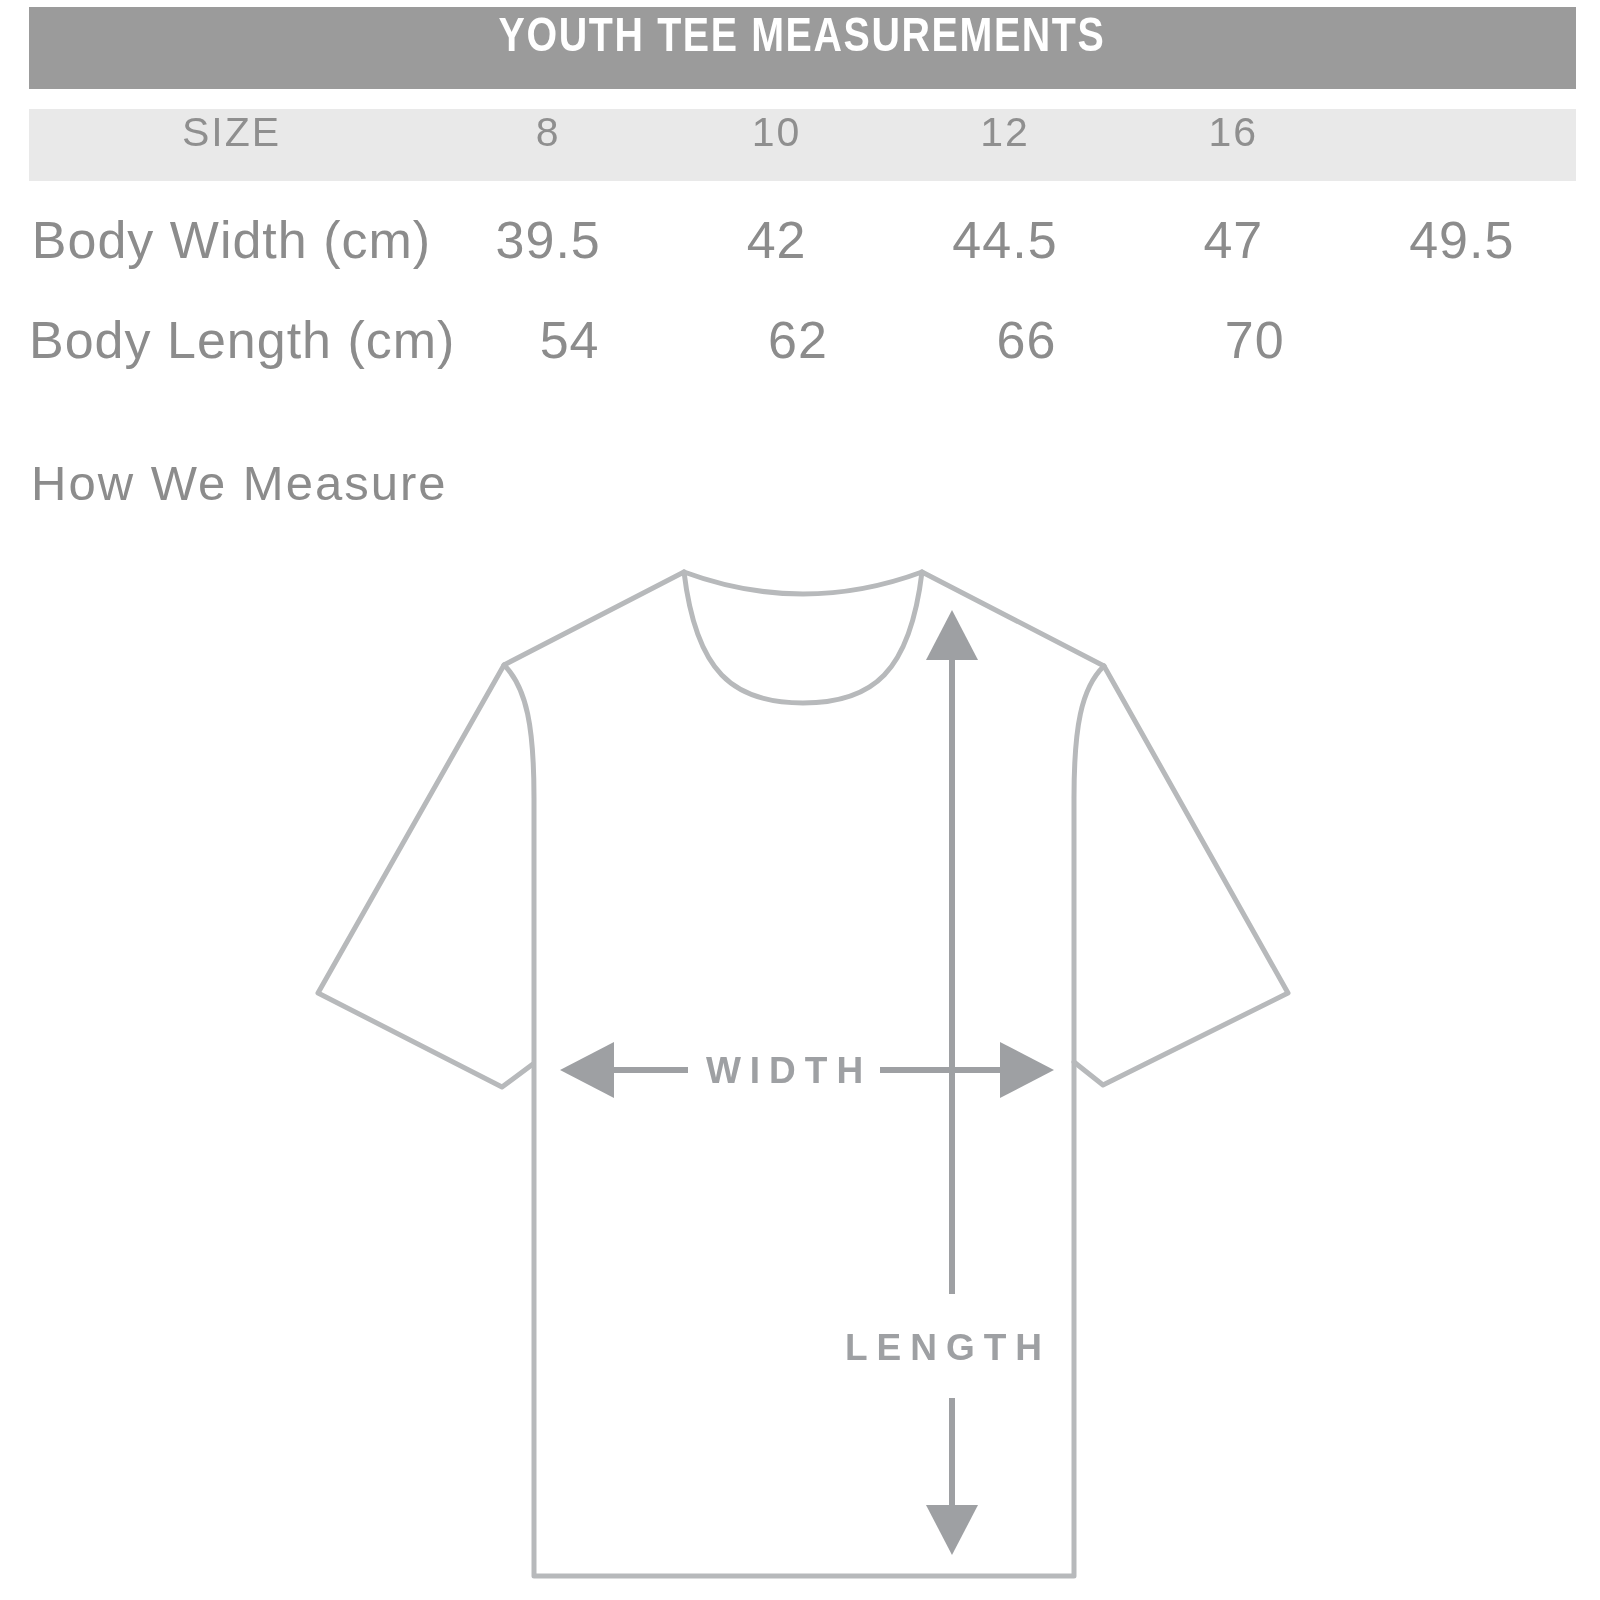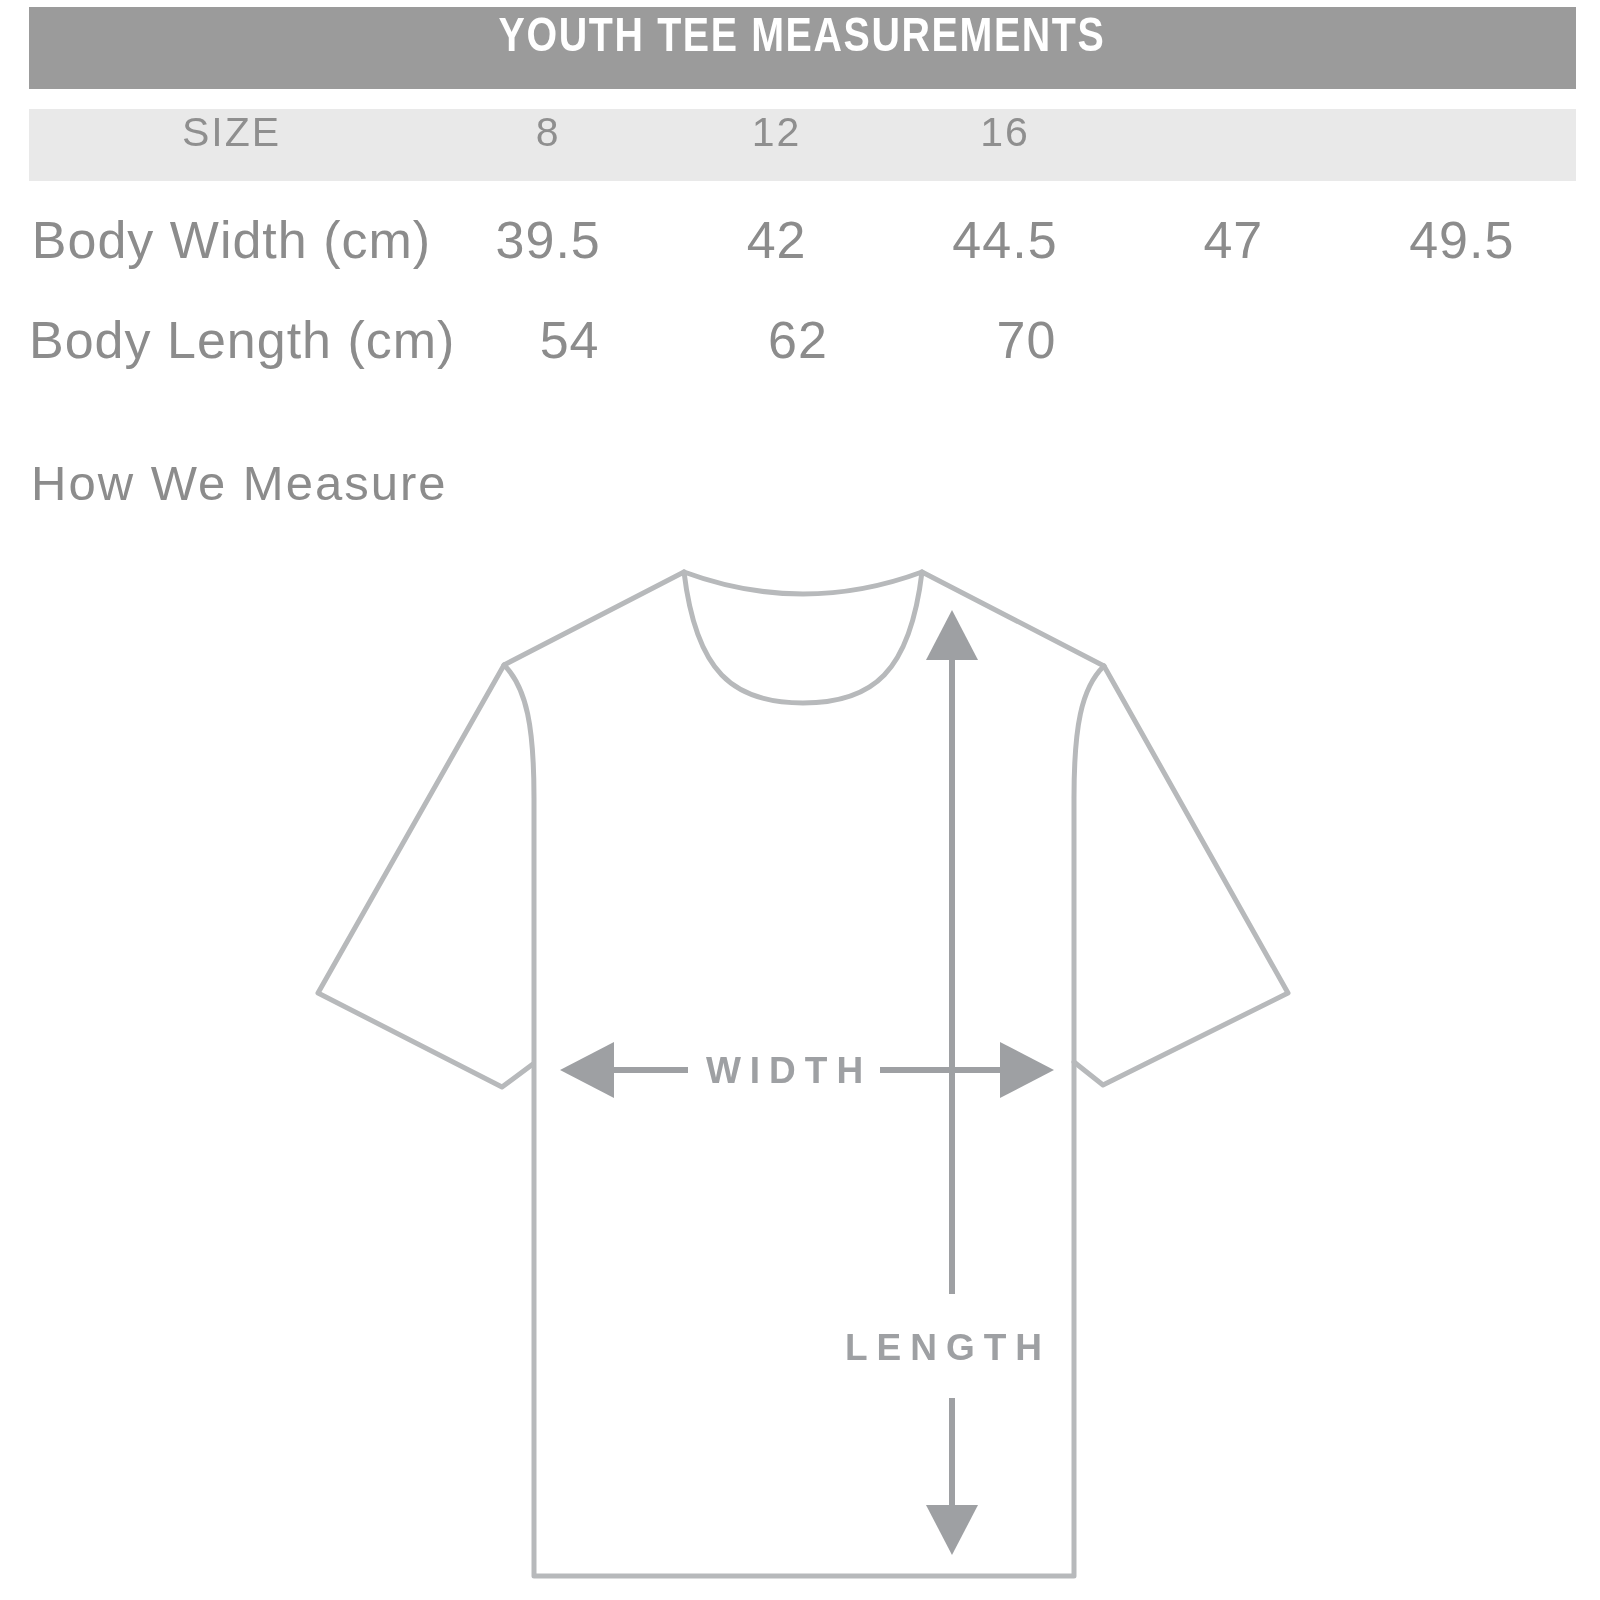--- a/index.html
+++ b/index.html
@@ -100,37 +100,39 @@
 
   <div>
 
     <div class="title-bar">
       <span>YOUTH TEE MEASUREMENTS</span>
     </div>
 
     <div class="size-row">
       <div class="cell lbl">SIZE</div>
       <div class="cell val">8</div>
+      <div class="cell val">10</div>
       <div class="cell val">12</div>
       <div class="cell val">16</div>
     </div>
 
     <div class="data-row row-width">
       <div class="cell lbl">Body Width (cm)</div>
       <div class="cell val">39.5</div>
       <div class="cell val">42</div>
       <div class="cell val">44.5</div>
       <div class="cell val">47</div>
       <div class="cell val">49.5</div>
     </div>
 
     <div class="data-row row-length">
       <div class="cell lbl">Body Length (cm)</div>
       <div class="cell val">54</div>
       <div class="cell val">62</div>
+      <div class="cell val">66</div>
       <div class="cell val">70</div>
     </div>
   </div>
 
   <h2 class="section-heading">How We Measure</h2>
 
   <svg class="diagram" viewBox="0 0 1600 1600" xmlns="http://www.w3.org/2000/svg" aria-hidden="true">
 
     <g>
 

